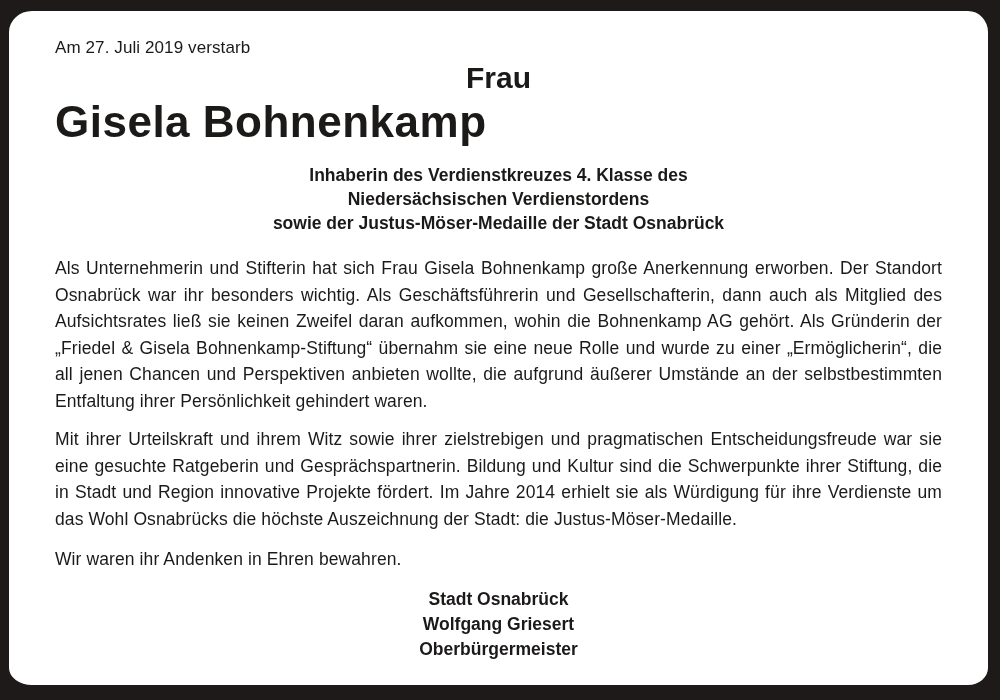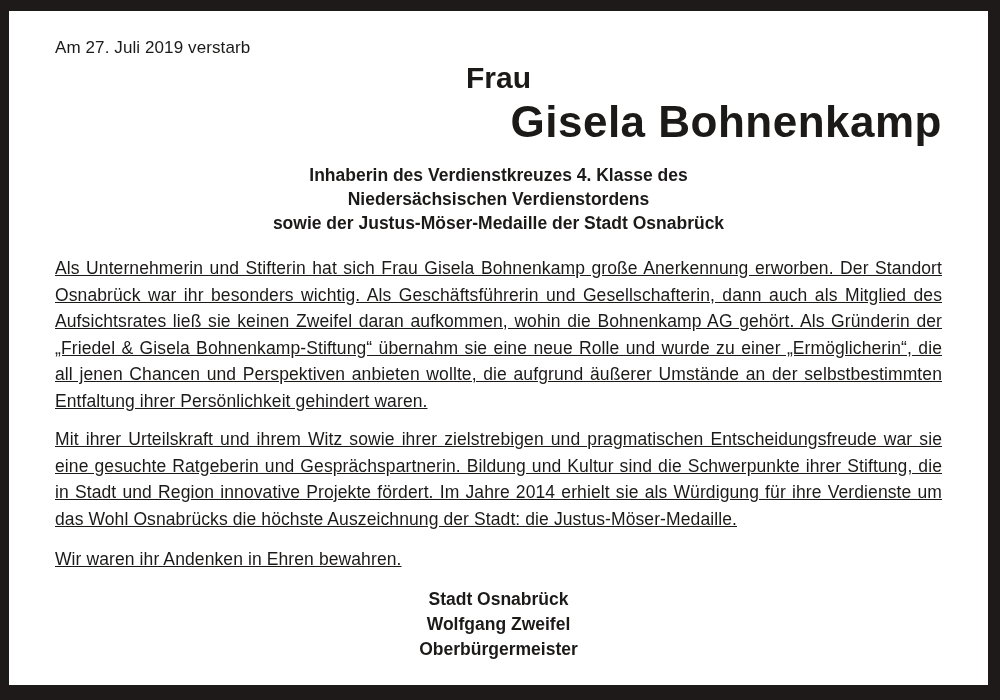--- a/index.html
+++ b/index.html
@@ -15,20 +15,21 @@
     background: #ffffff;
     border-style: solid;
     border-color: #1e1a1a;
     border-top-width: 11px;
     border-right-width: 12px;
     border-bottom-width: 15px;
     border-left-width: 9px;
     font-family: "Liberation Sans", "DejaVu Sans", sans-serif;
     color: #1c1a19;
     overflow: hidden;
+    border-radius: 32px;
   }
   .inner {
     box-sizing: border-box;
     padding: 26px 46px 0 46px;
     width: 100%;
     height: 100%;
   }
   .date-line {
     font-size: 17px;
     line-height: 22px;
@@ -36,40 +37,39 @@
     letter-spacing: 0.1px;
   }
   .salutation {
     text-align: center;
     font-size: 30px;
     line-height: 26px;
     font-weight: 700;
     margin-top: 6px;
   }
   .deceased-name {
-    text-align: right;
+    text-align: left;
     font-size: 44px;
     line-height: 50px;
     font-weight: 700;
     margin: 6px 0 7px 0;
     letter-spacing: 0.5px;
   }
   .honors {
     text-align: center;
     font-weight: 700;
     font-size: 17.5px;
     line-height: 24px;
     margin-top: 16px;
   }
   .body-para {
     font-size: 17.5px;
     line-height: 26.5px;
     margin: 0;
     letter-spacing: 0.1px;
-    text-decoration: underline;
   }
   .justify {
     text-align: justify;
     text-justify: inter-word;
   }
   .para-1 { margin-top: 20px; }
   .para-2 { margin-top: 12px; }
   .para-3 { margin-top: 14px; }
   .signature {
     text-align: center;
@@ -98,18 +98,18 @@
     </div>
 
     <p class="body-para justify para-1">Als Unternehmerin und Stifterin hat sich Frau Gisela Bohnenkamp große Anerkennung erworben. Der Standort Osnabrück war ihr besonders wichtig. Als Geschäftsführerin und Gesellschafterin, dann auch als Mitglied des Aufsichtsrates ließ sie keinen Zweifel daran aufkommen, wohin die Bohnenkamp AG gehört. Als Gründerin der „Friedel &amp; Gisela Bohnenkamp-Stiftung“ übernahm sie eine neue Rolle und wurde zu einer „Ermöglicherin“, die all jenen Chancen und Perspektiven anbieten wollte, die aufgrund äußerer Umstände an der selbstbestimmten Entfaltung ihrer Persönlichkeit gehindert waren.</p>
 
     <p class="body-para justify para-2">Mit ihrer Urteilskraft und ihrem Witz sowie ihrer zielstrebigen und pragmatischen Entscheidungsfreude war sie eine gesuchte Ratgeberin und Gesprächspartnerin. Bildung und Kultur sind die Schwerpunkte ihrer Stiftung, die in Stadt und Region innovative Projekte fördert. Im Jahre 2014 erhielt sie als Würdigung für ihre Verdienste um das Wohl Osnabrücks die höchste Auszeichnung der Stadt: die Justus-Möser-Medaille.</p>
 
     <p class="body-para para-3">Wir waren ihr Andenken in Ehren bewahren.</p>
 
     <div class="signature">
       <div>Stadt Osnabrück</div>
-      <div>Wolfgang Zweifel</div>
+      <div>Wolfgang Griesert</div>
       <div>Oberbürgermeister</div>
     </div>
 
   </div>
 </div>
 
 </body></html>

